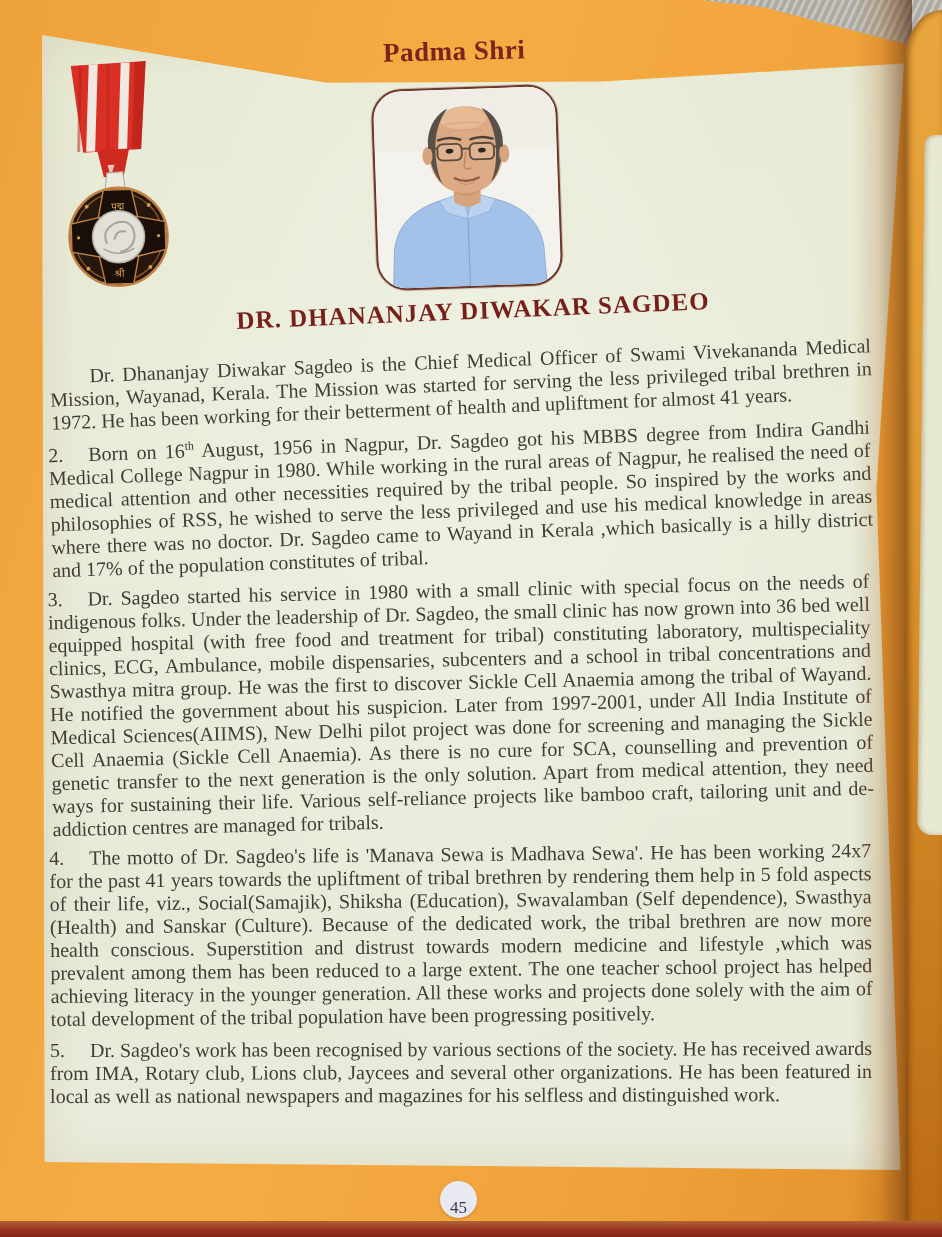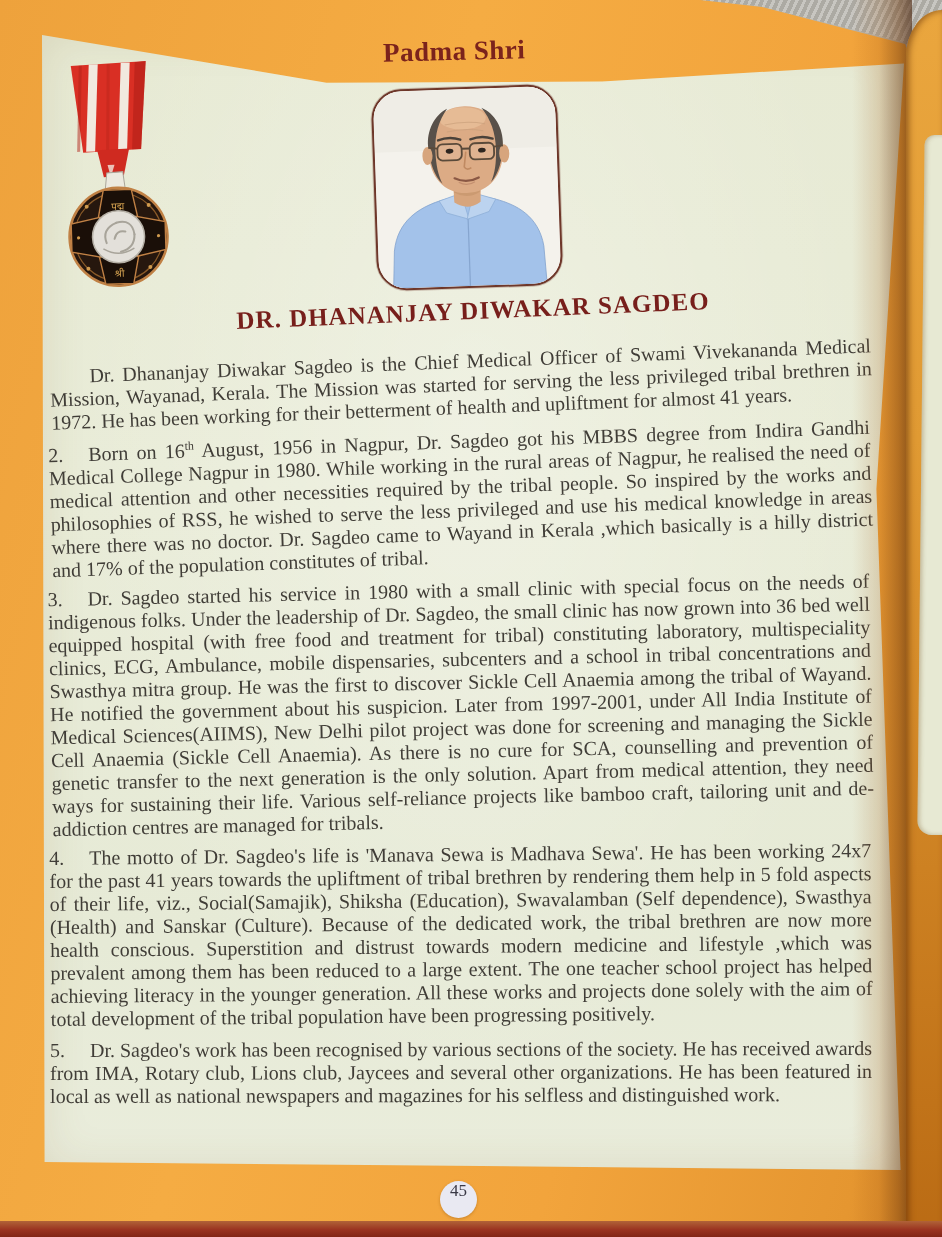--- a/index.html
+++ b/index.html
@@ -95,21 +95,21 @@
   .p1{text-indent:40px;transform:rotate(-2.2deg);}
   .p2{transform:rotate(-2deg);}
   .p3{transform:rotate(-1.3deg);}
   .p4{transform:rotate(-.55deg);}
   .p5{transform:rotate(-.15deg);}
   sup{font-size:12px;line-height:0;}
 
   .page-number-badge{
     position:absolute;left:440px;top:1181px;width:37px;height:37px;
     border-radius:50%;background:#e9e9f2;
-    display:flex;align-items:flex-start;justify-content:center;
+    display:flex;align-items:flex-end;justify-content:center;
     font-size:17px;color:#393845;
     box-shadow:0 1px 3px rgba(120,70,10,.35);
   }
 </style>
 </head>
 <body>
 
 <div class="scene">
 
   <div class="surface"></div>

